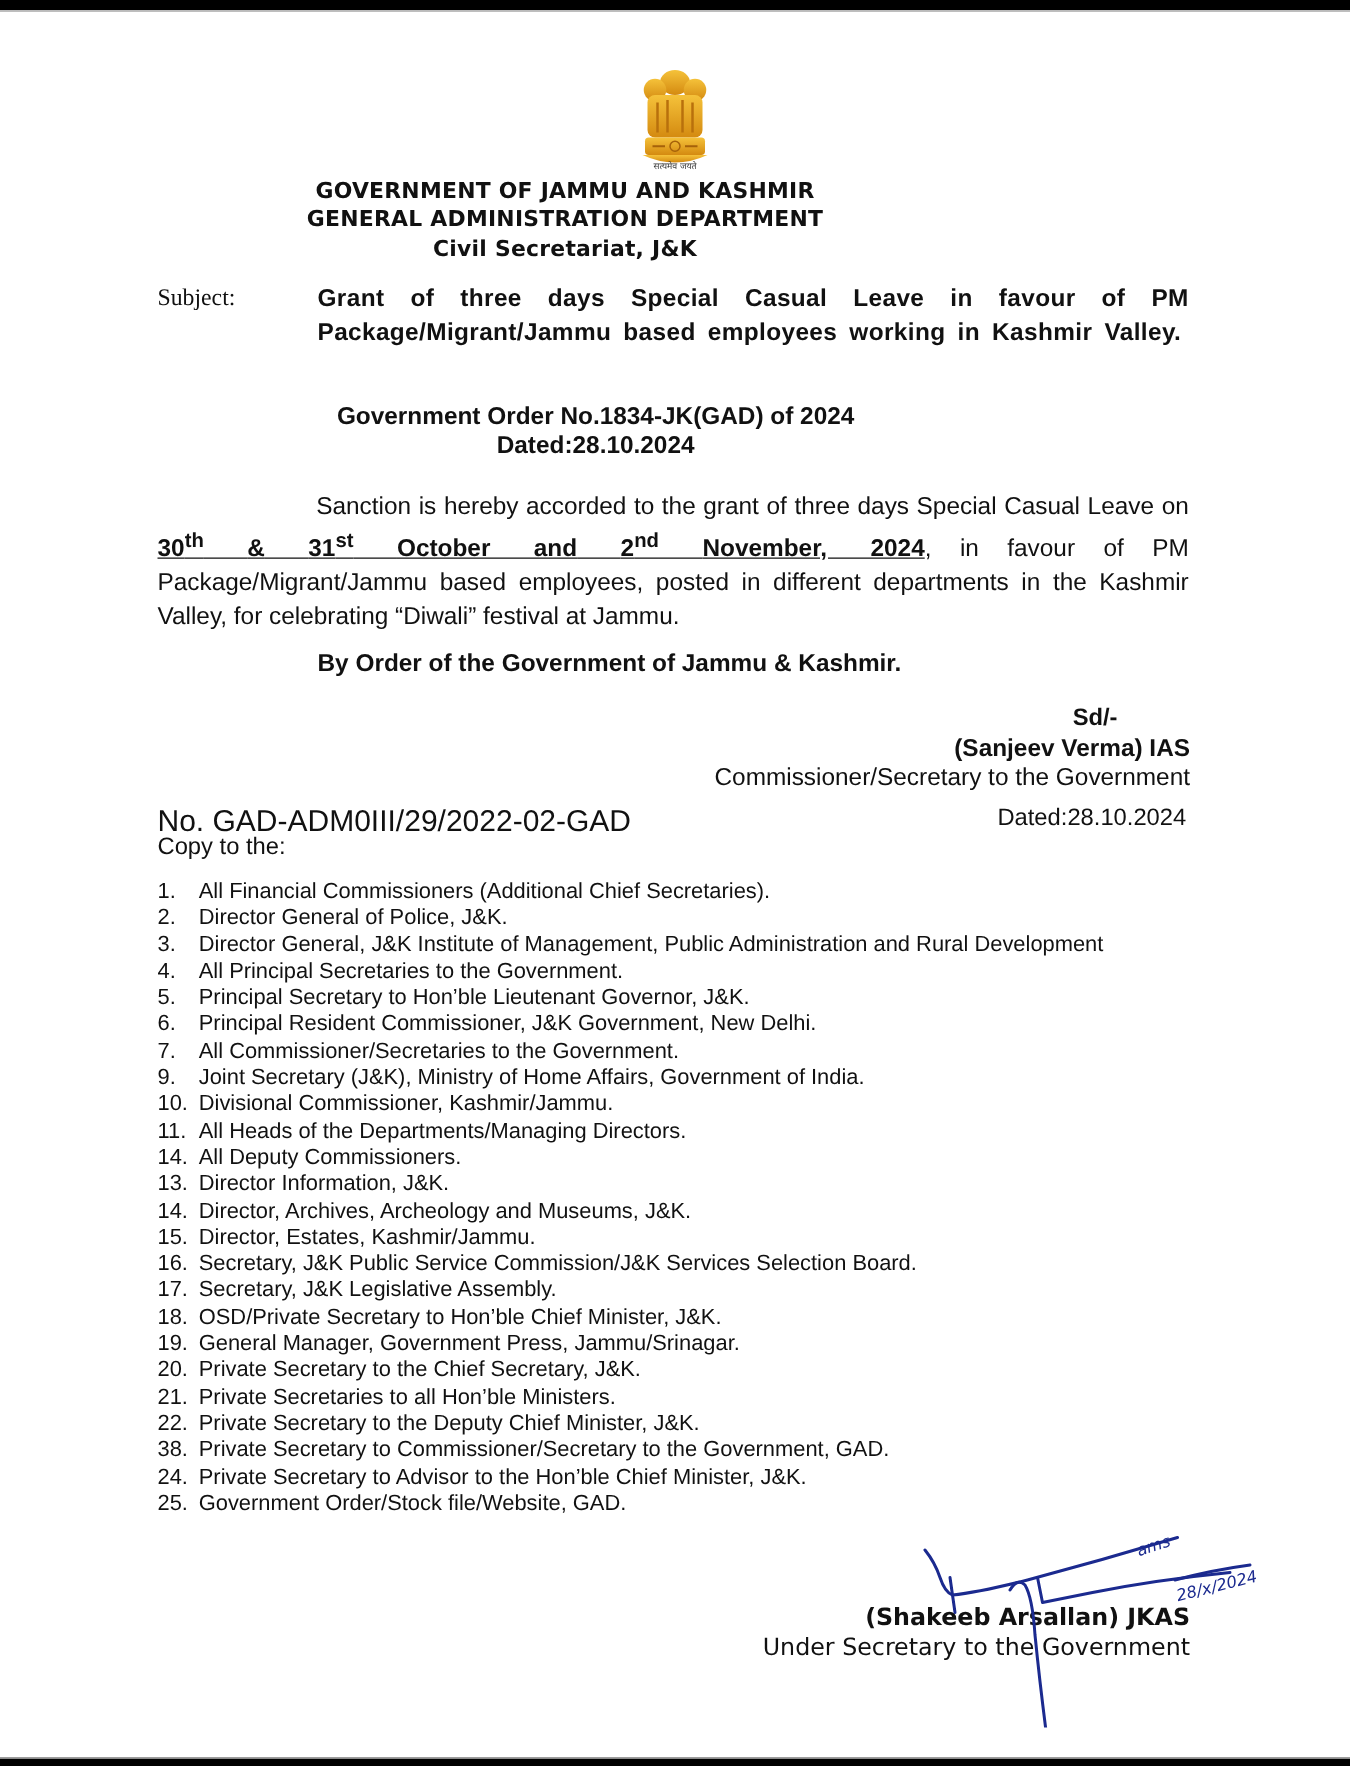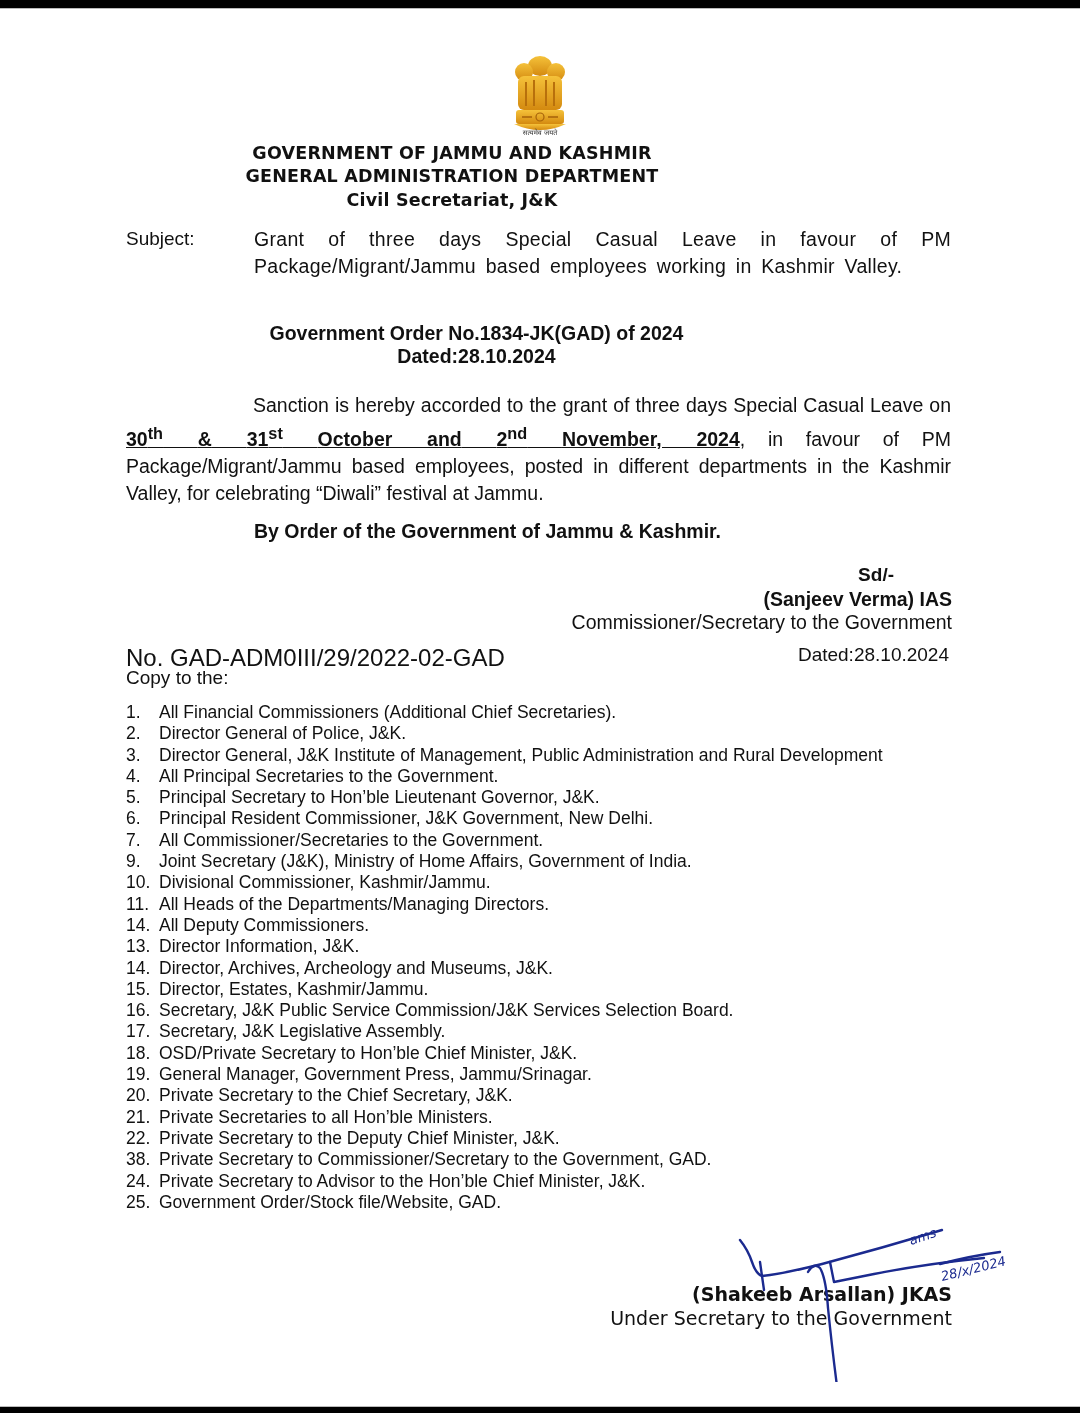--- a/index.html
+++ b/index.html
@@ -11,24 +11,24 @@
   .bar-top { position: absolute; left: 0; top: 0; width: 1080px; height: 8px; background: #000; border-bottom: 1px solid #bbb; }
   .bar-bottom { position: absolute; left: 0; bottom: 0; width: 1080px; height: 6px; background: #000; border-top: 1px solid #bbb; }
 
   .emblem { position: absolute; left: 508px; top: 52px; width: 64px; height: 82px; }
   .motto { position: absolute; left: 500px; top: 128px; width: 80px; text-align: center; font-size: 7px; color: #333; }
 
   .hdr { position: absolute; left: 0; width: 904px; text-align: center; font-weight: bold; font-size: 17.5px; letter-spacing: 0.2px; }
   .hdr1 { top: 143px; }
   .hdr2 { top: 166px; }
   .hdr3 { top: 190px; }
-  .subj-label { position: absolute; left: 126px; top: 228px; font-size: 19px; font-family: Liberation Sans, sans-serif; }
+  .subj-label { position: absolute; left: 126px; top: 228px; font-size: 19px; font-family: Liberation Serif, serif; }
   .subj-text {
     position: absolute; left: 254px; top: 226px; width: 697px;
-    font-size: 19.5px; font-weight: normal; line-height: 27px; text-align: justify; text-align-last: left;
+    font-size: 19.5px; font-weight: bold; line-height: 27px; text-align: justify; text-align-last: left;
     font-family: "Liberation Sans", sans-serif; letter-spacing: 0.3px; word-spacing: 4px;
   }
   .order-no { position: absolute; left: 0; width: 953px; top: 322px; text-align: center; font-weight: bold; font-size: 19.5px; line-height: 23px; font-family: "Liberation Sans", sans-serif; }
 
   .para {
     position: absolute; left: 126px; top: 392px; width: 825px;
     font-size: 19.5px; line-height: 27px; text-align: justify; font-family: "Liberation Sans", sans-serif;
   }
   .para .indent { display: inline-block; width: 127px; }
   .para .dates { font-weight: bold; text-decoration: underline; word-spacing: 12px; }

